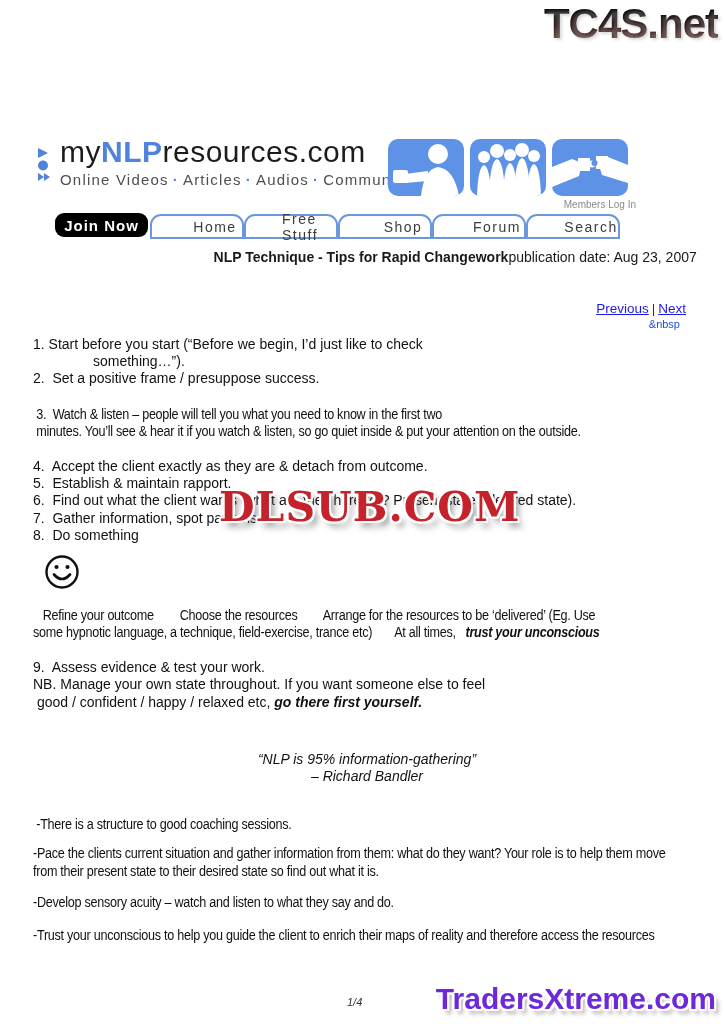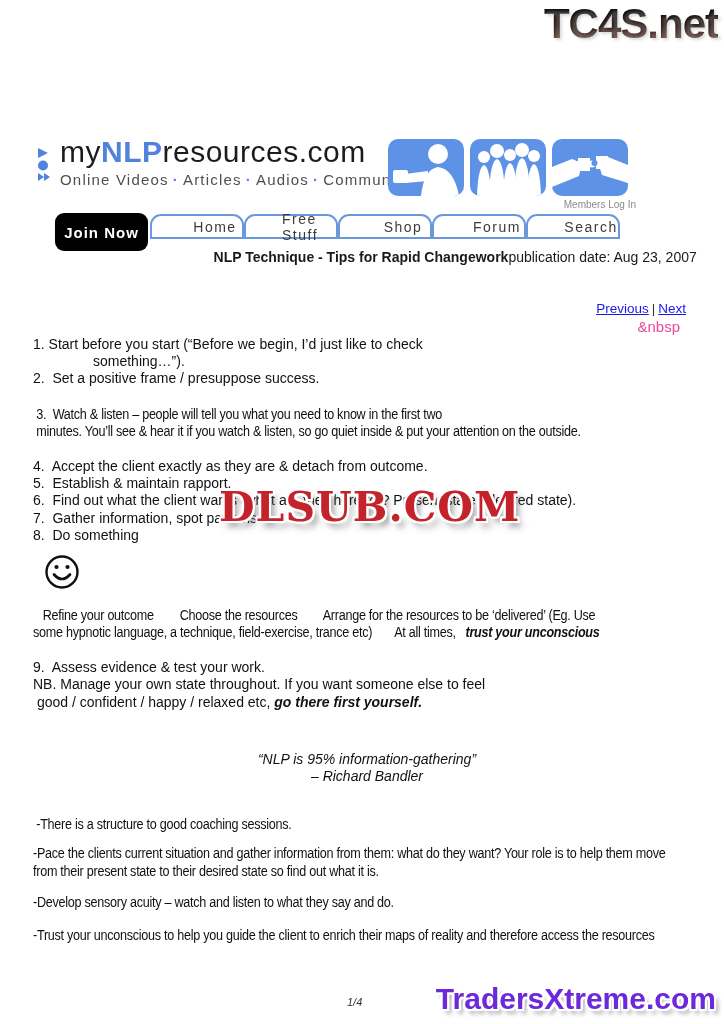--- a/index.html
+++ b/index.html
@@ -23,39 +23,39 @@
   .logo-title .nlp { color:#4f83dd; font-weight:bold; }
   .logo-tagline { font-size:15px; color:#4f4f4f; letter-spacing:1.2px; margin-top:3px; }
   .logo-tagline .dot { color:#4f83dd; font-weight:bold; padding:0 4px; }
   
   .tiles { position:absolute; top:139px; left:388px; display:flex; gap:6px; }
   .tile { width:76px; height:57px; background:#5e92e7; border-radius:10px; overflow:hidden; }
   .members { position:absolute; top:199px; right:88px; font-size:10px; color:#8a8a8a; }
   
   .nav { position:absolute; top:213px; left:55px; display:flex; }
   .join {
-    width:93px; height:38px; background:#000; color:#fff; border-radius:9px;
+    width:93px; height:24px; background:#000; color:#fff; border-radius:9px;
     display:flex; align-items:center; justify-content:center;
     font-size:15px; font-weight:bold; letter-spacing:1px; margin-right:2px;
   }
   .tab {
     width:94px; height:25px; margin-top:1px; background:#fff;
     border:2px solid #6b97dd; border-radius:11px 11px 0 0;
     display:flex; align-items:center; justify-content:center;
     font-size:14px; color:#3c3c3c; letter-spacing:1.5px;padding-left:36px;
   }
   
   .title-row { position:absolute; top:233px; left:198px; font-size:14px; white-space:pre; }
   .title-row .t { font-weight:bold; }
   .title-row .d { }
   
   .pager { position:absolute; top:301px; right:38px; font-size:13.5px; text-align:right; }
   .pager a { color:#1a1ae8; text-decoration:underline; }
   .pager .sep { color:#333; padding:0 3px; }
-  .nbsp-txt { position:absolute; top:318px; right:44px; font-size:15px; color:#ec4899; }
+  .nbsp-txt { position:absolute; top:318px; right:44px; font-size:11px; color:#1d4ed8; }
   
   .body { position:absolute; top:336px; left:33px; width:668px; font-size:14px; color:#111; }
   .line { white-space:pre; height:17.2px; }
   .narrow { letter-spacing:-0.3px; transform:scaleX(0.9); transform-origin:left center; }
   .indent { padding-left:60px; }
   .sp18 { margin-top:18px; }
   .em { font-weight:bold; font-style:italic; }
   .quote { text-align:center; font-style:italic; white-space:pre; height:17.2px; }
   .smiley-row { margin-top:9px; margin-left:10px; height:38px; }
   

